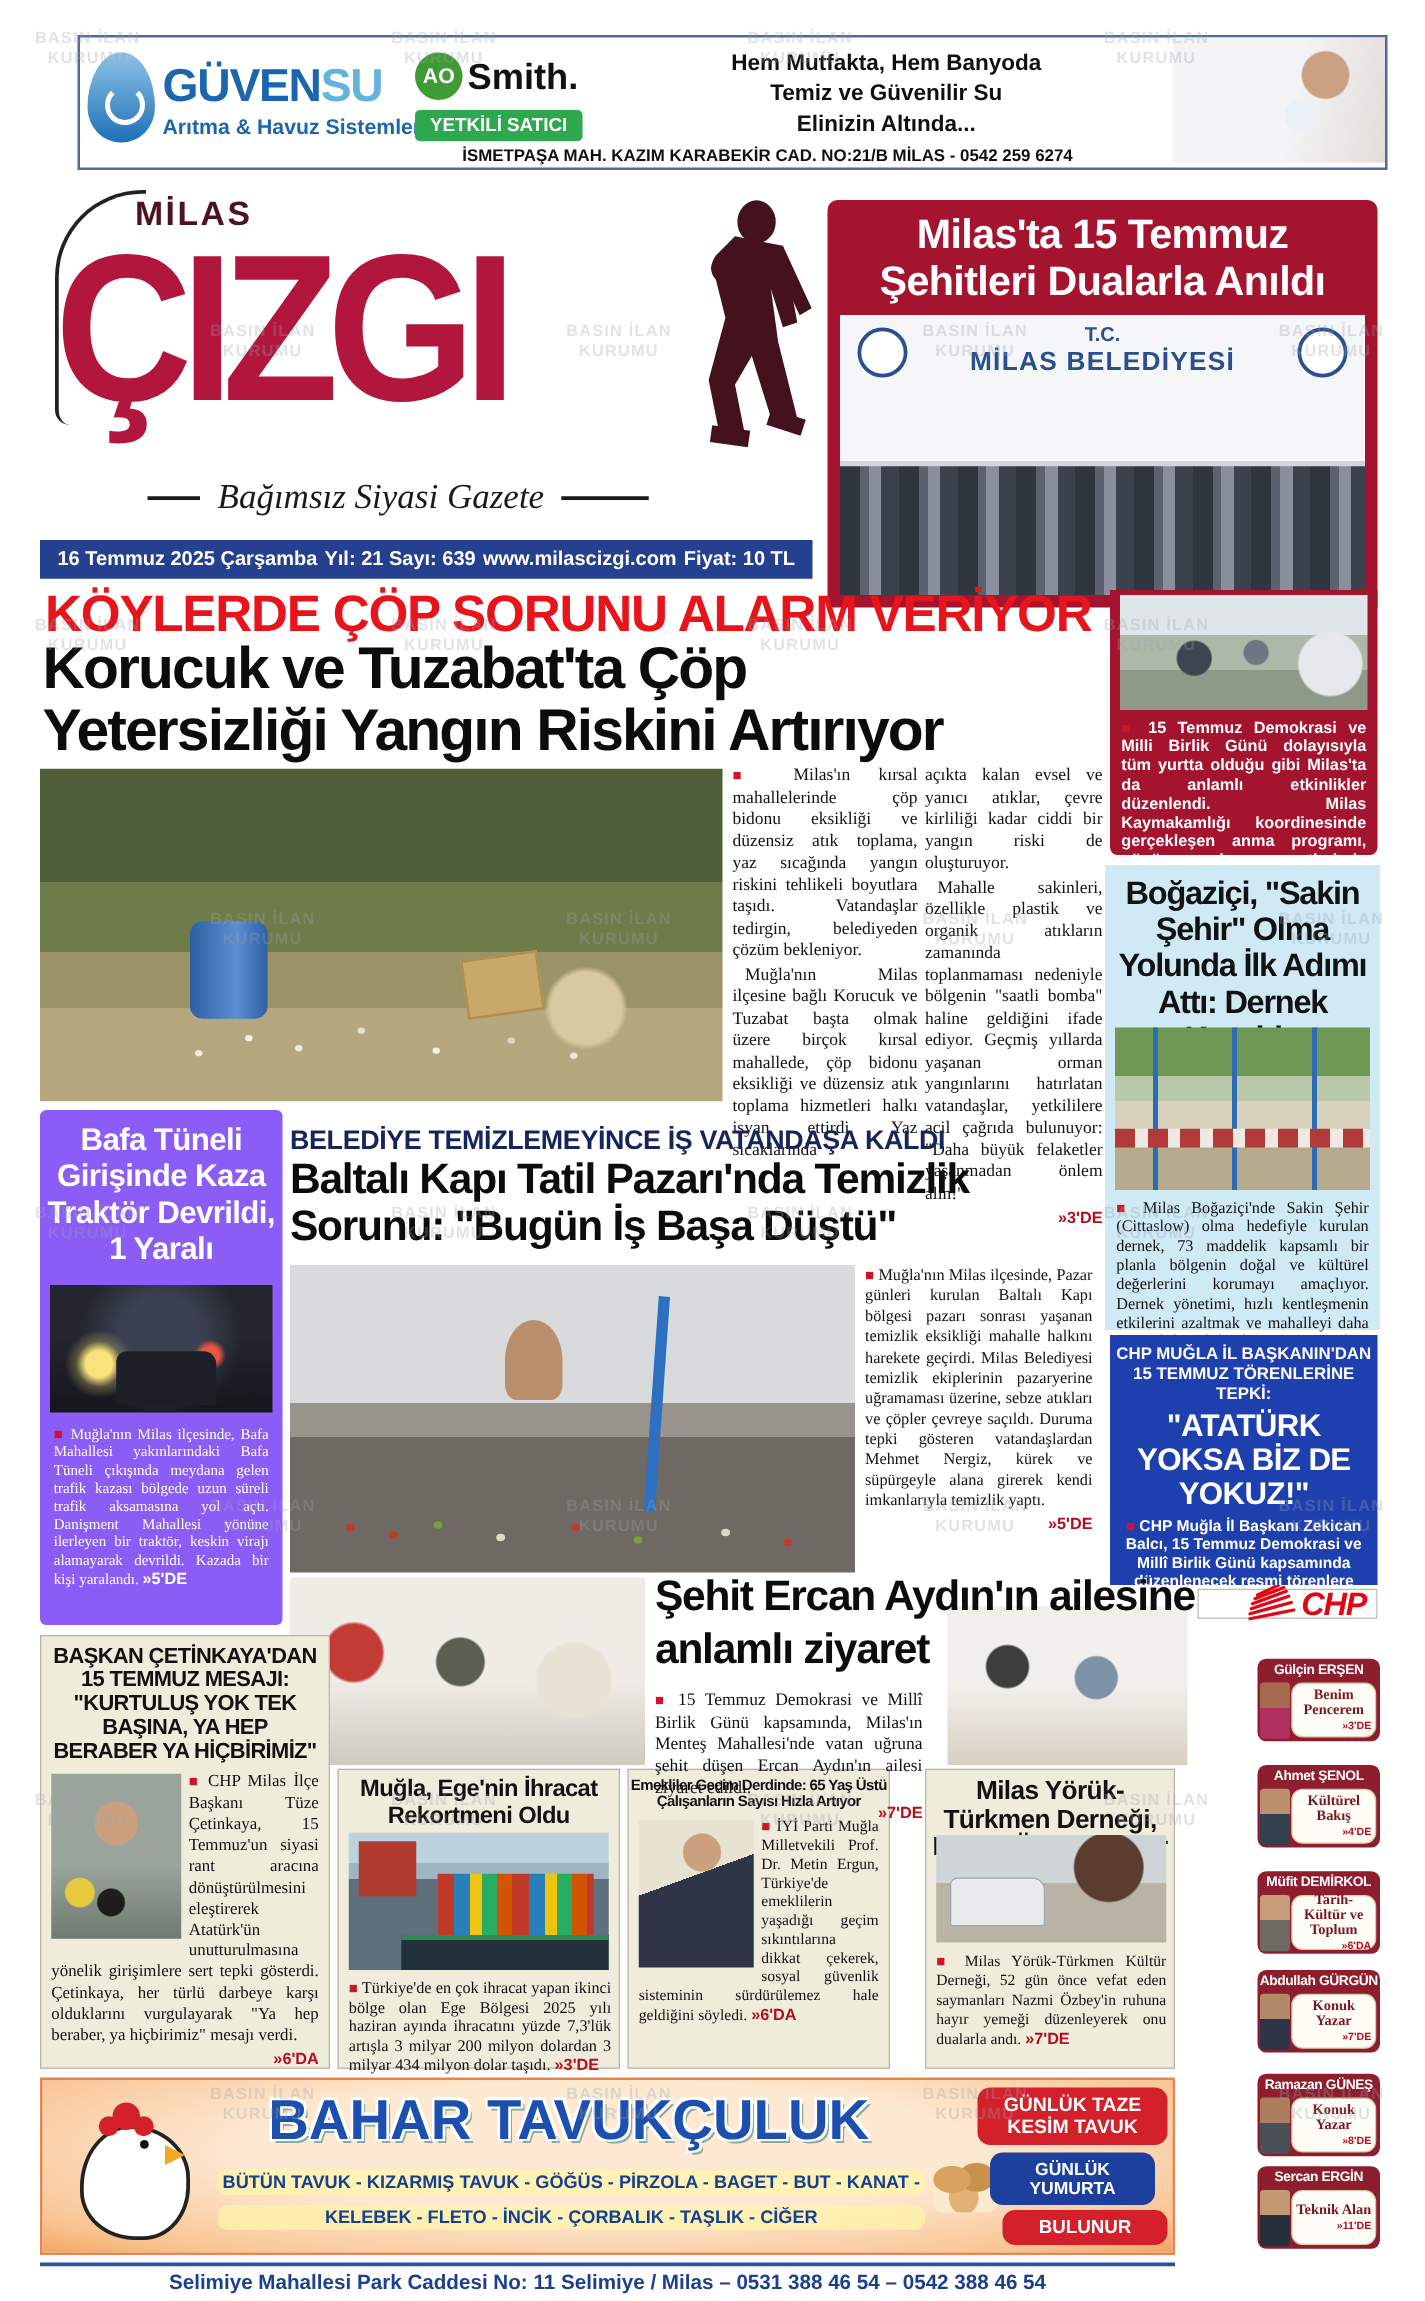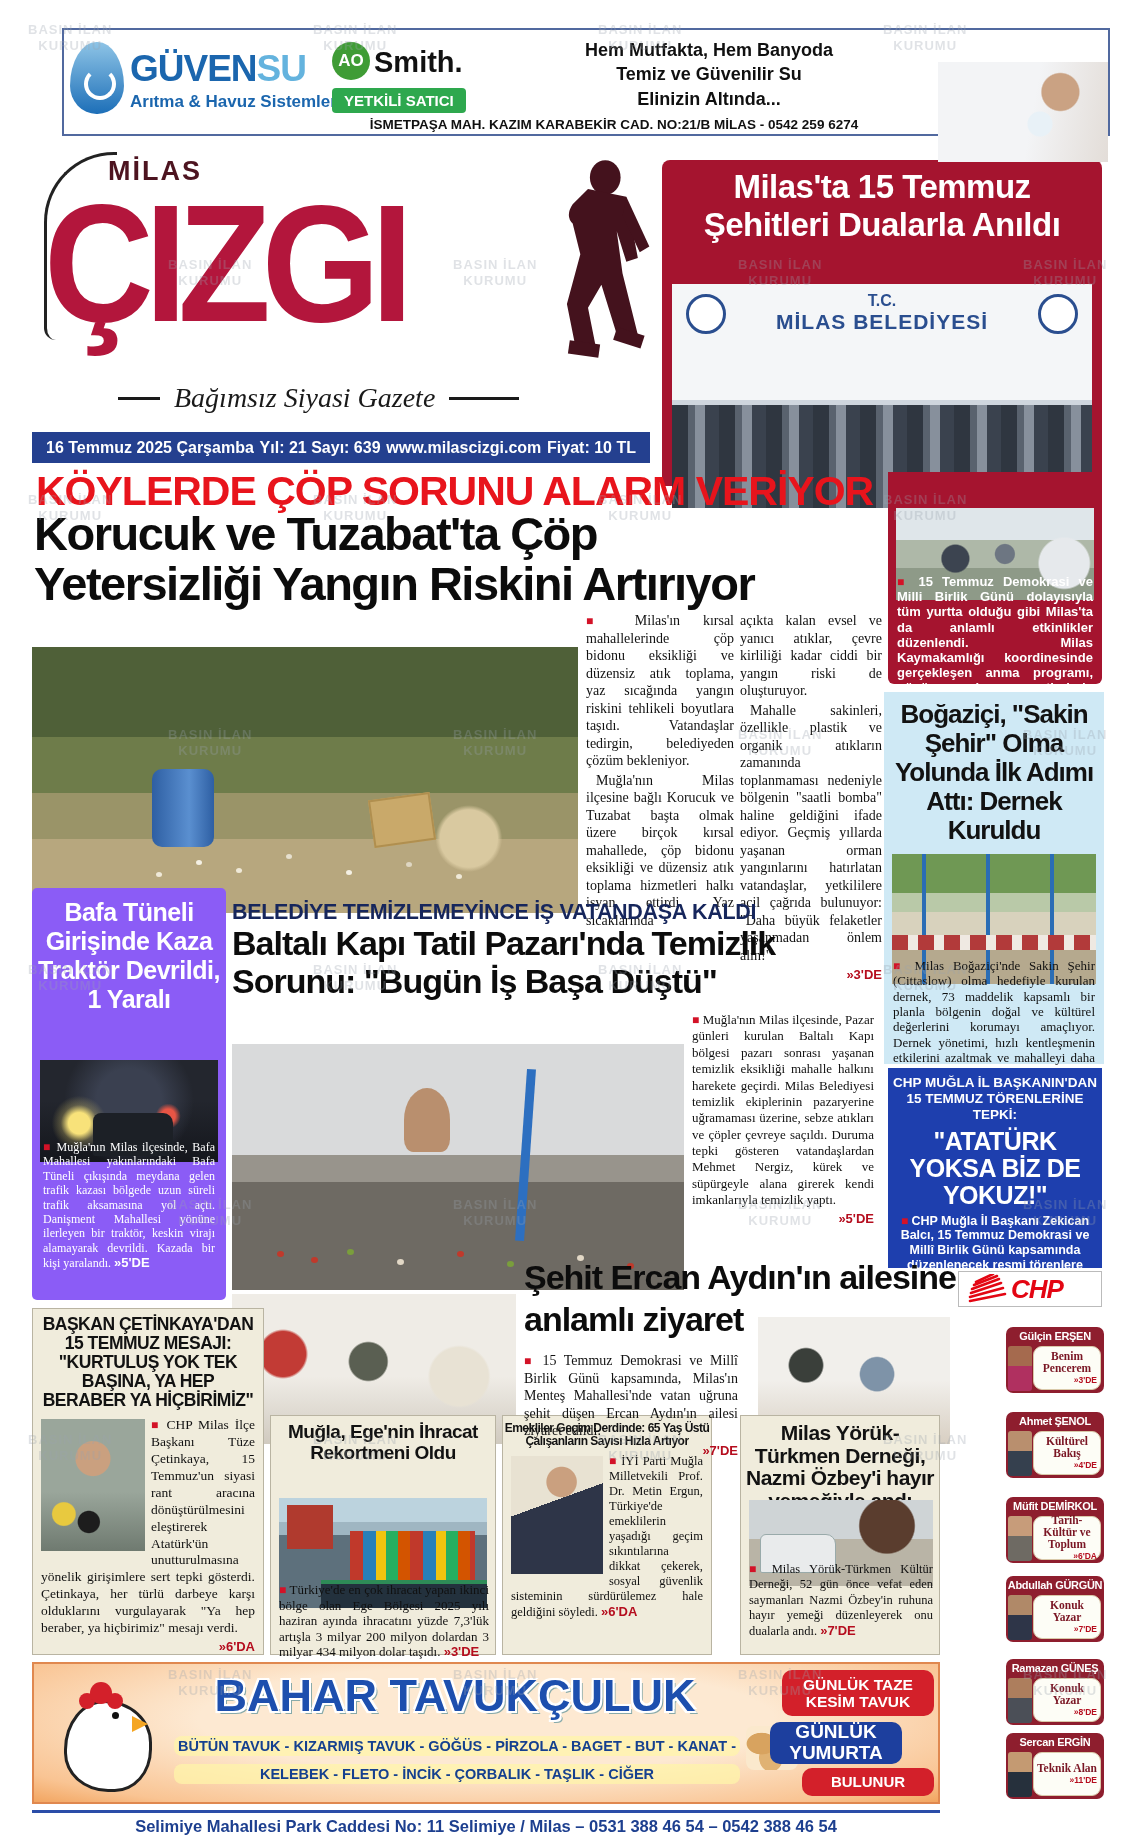--- a/index.html
+++ b/index.html
@@ -1,19 +1,19 @@
 <!DOCTYPE html>
 <html><head>
 <meta charset="utf-8">
 <style>
   html,body{margin:0;padding:0;background:#e9e9e9;}
   #page{position:relative;width:1140px;height:1841px;background:#ffffff;margin:0 auto;
         font-family:"Liberation Sans",sans-serif;overflow:hidden;}
   .abs{position:absolute;}
-  .ph{position:absolute;overflow:hidden;background:#ccc;margin-top:32px;}
+  .ph{position:absolute;overflow:hidden;background:#ccc;}
 
   
   #wm-layer{position:absolute;inset:0;z-index:60;pointer-events:none;}
   .wm{position:absolute;white-space:pre-line;text-align:center;font-weight:bold;font-size:13px;
       letter-spacing:1px;color:#9aa3ad;opacity:.30;line-height:1.25;}
 
   
   #topad{left:62px;top:28px;width:1044px;height:104px;background:#fff;border:2px solid #51699f;z-index:2;}
   .gu-drop{position:absolute;left:6px;top:12px;width:54px;height:72px;background:linear-gradient(180deg,#8ec4e6,#1d6fb8);
       border-radius:50% 50% 50% 50%/62% 62% 40% 40%;}
@@ -102,22 +102,22 @@
   .cloth{position:absolute;left:0;top:62%;width:100%;height:12%;background:
       repeating-linear-gradient(90deg,#b23a3a 0 16px,#efe9e2 16px 26px);}
   #bog-cap{position:absolute;left:9px;top:266px;width:202px;font-family:"Liberation Serif",serif;
       font-size:13px;line-height:1.18;color:#111;text-align:justify;}
 
   
   #chp{left:888px;top:1068px;width:214px;height:200px;background:#1e3fae;z-index:1;color:#fff;}
   #chp .kick{margin-top:7px;text-align:center;font-weight:900;font-size:13.5px;line-height:1.2;}
   #chp .hl{margin-top:4px;text-align:center;font-weight:900;font-size:25px;line-height:27px;letter-spacing:-0.5px;}
   #chp .cap{margin:5px 8px 0 8px;font-weight:700;font-size:12.5px;line-height:1.18;text-align:center;}
-  #chp-strip{left:958px;top:1271px;width:144px;height:36px;background:#fff;border:1px solid #bbb;z-index:1;
-      display:flex;align-items:center;padding:0 8px;box-sizing:border-box;}
+  #chp-strip{left:958px;top:1271px;width:144px;height:24px;background:#fff;border:1px solid #bbb;z-index:1;
+      display:flex;align-items:center;justify-content:flex-end;padding:0 8px;box-sizing:border-box;}
   #chp-strip .chp-txt{font-weight:900;font-style:italic;font-size:26px;color:#e30613;letter-spacing:-1px;}
 
   
   .colcard{position:absolute;left:1006px;width:98px;height:66px;background:#8e1e2e;border-radius:7px;z-index:1;}
   .colcard .nm{position:absolute;left:0;top:3px;width:100%;text-align:center;color:#fff;font-weight:800;
       font-size:11px;letter-spacing:-0.3px;}
   .colcard .lbl{position:absolute;left:27px;top:19px;width:68px;height:44px;background:#fdfdf6;border-radius:9px;
       border:1px solid #d9c9a9;display:flex;flex-direction:column;justify-content:center;box-sizing:border-box;padding:1px 3px;}
   .colcard .lbl .cn{font-family:"Liberation Serif",serif;font-weight:700;font-size:11.5px;line-height:1.02;
       color:#7a1624;text-align:center;}
@@ -194,21 +194,21 @@
   .r-beak{position:absolute;left:86px;top:44px;width:0;height:0;border-left:16px solid #f5a623;
       border-top:8px solid transparent;border-bottom:8px solid transparent;}
   .r-eye{position:absolute;left:66px;top:40px;width:7px;height:7px;background:#111;border-radius:50%;}
   #bahar-title{position:absolute;left:138px;top:6px;width:566px;text-align:center;font-weight:900;font-size:45px;
       letter-spacing:0px;color:#1d4fae;text-shadow:-2px -2px 0 #fff,2px -2px 0 #fff,-2px 2px 0 #fff,2px 2px 0 #fff,3px 3px 0 #8aa;}
   .bprod{position:absolute;left:140px;width:566px;text-align:center;font-weight:800;font-size:14.5px;color:#15408f;
       background:rgba(255,244,170,.75);border-radius:8px;padding:2px 0;}
   .bbox{position:absolute;border-radius:10px;color:#fff;font-weight:800;text-align:center;
       display:flex;align-items:center;justify-content:center;line-height:1.1;}
   .bb1{left:748px;top:6px;width:152px;height:46px;background:#d3202a;font-size:15.5px;}
-  .bb2{left:736px;top:58px;width:132px;height:42px;background:#1d3f9e;font-size:19px;}
+  .bb2{left:758px;top:58px;width:132px;height:42px;background:#1d3f9e;font-size:14px;}
   .bb3{left:768px;top:104px;width:132px;height:28px;background:#d3202a;font-size:15px;}
   .eggs{position:absolute;left:712px;top:62px;width:52px;height:44px;background:
       radial-gradient(ellipse at 30% 40%,#d8a35f 0 28%,transparent 30%),
       radial-gradient(ellipse at 68% 36%,#c8924e 0 28%,transparent 30%),
       radial-gradient(ellipse at 48% 72%,#e0b273 0 30%,transparent 32%),#fbe9cd;border-radius:8px;}
   #bahar-addr{left:32px;top:1810px;width:908px;text-align:center;font-weight:800;font-size:16.5px;color:#1d3f8f;
       border-top:3px solid #2a4da8;padding-top:4px;z-index:1;}
 </style>
 </head>
 <body>

